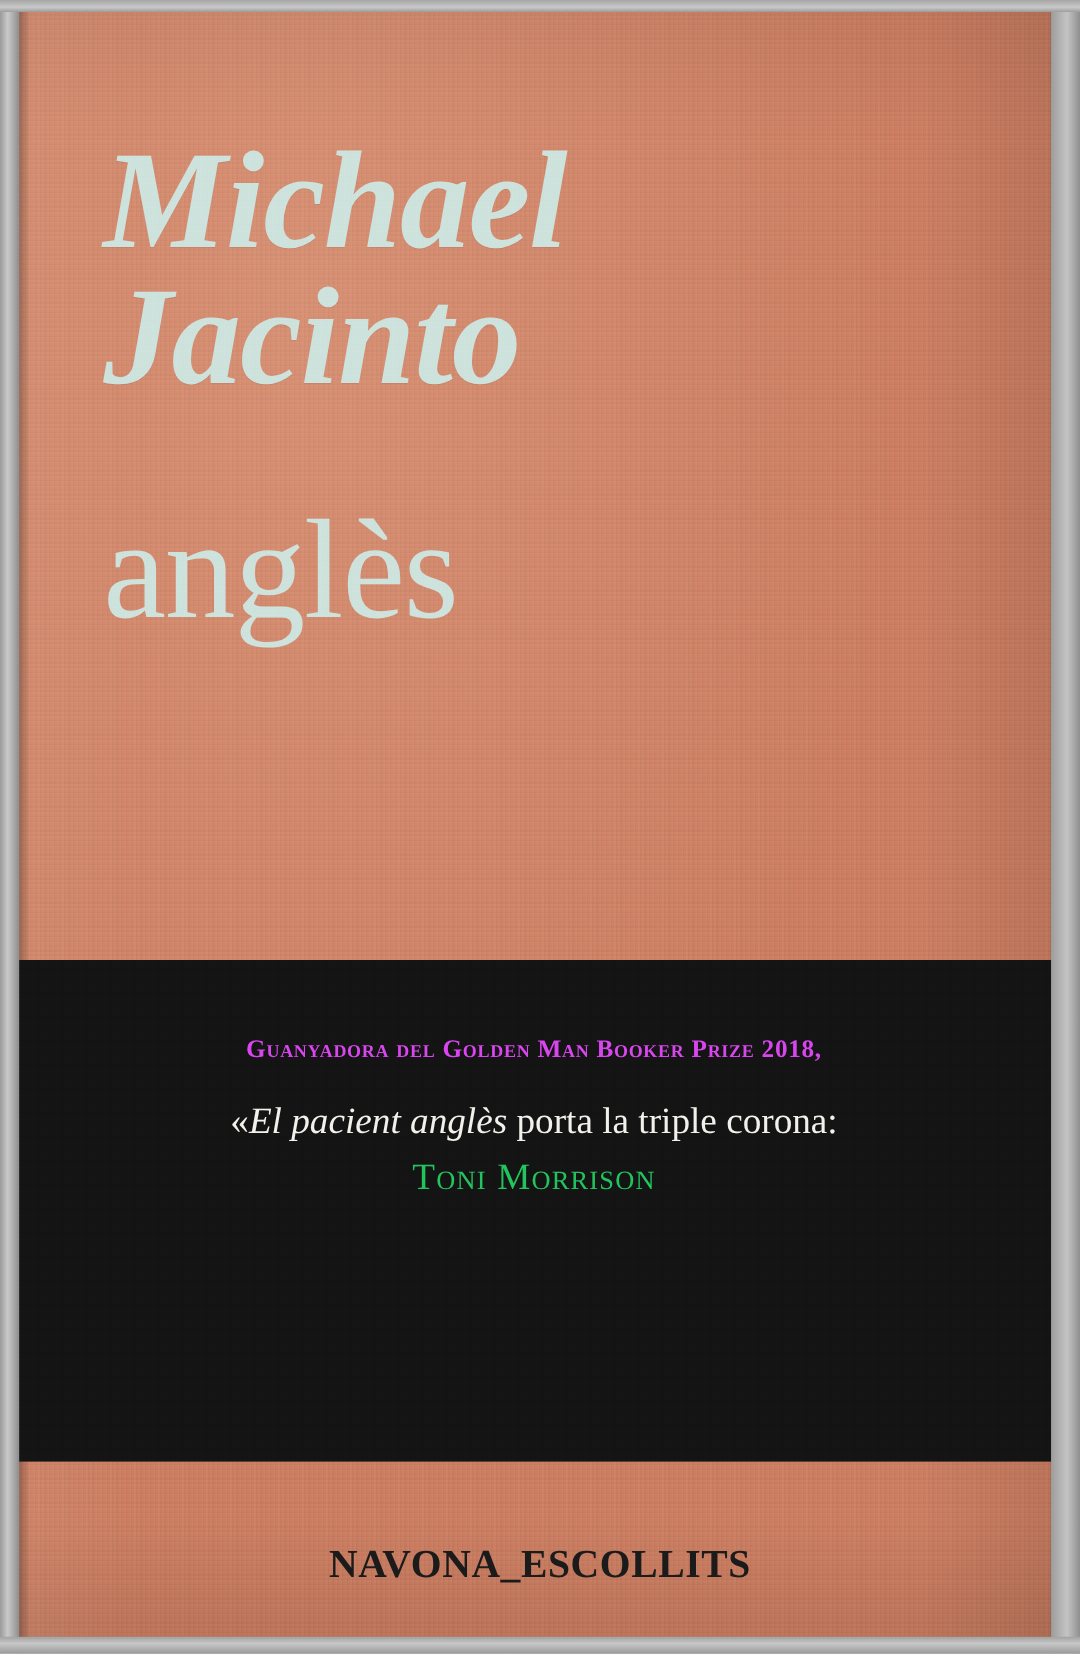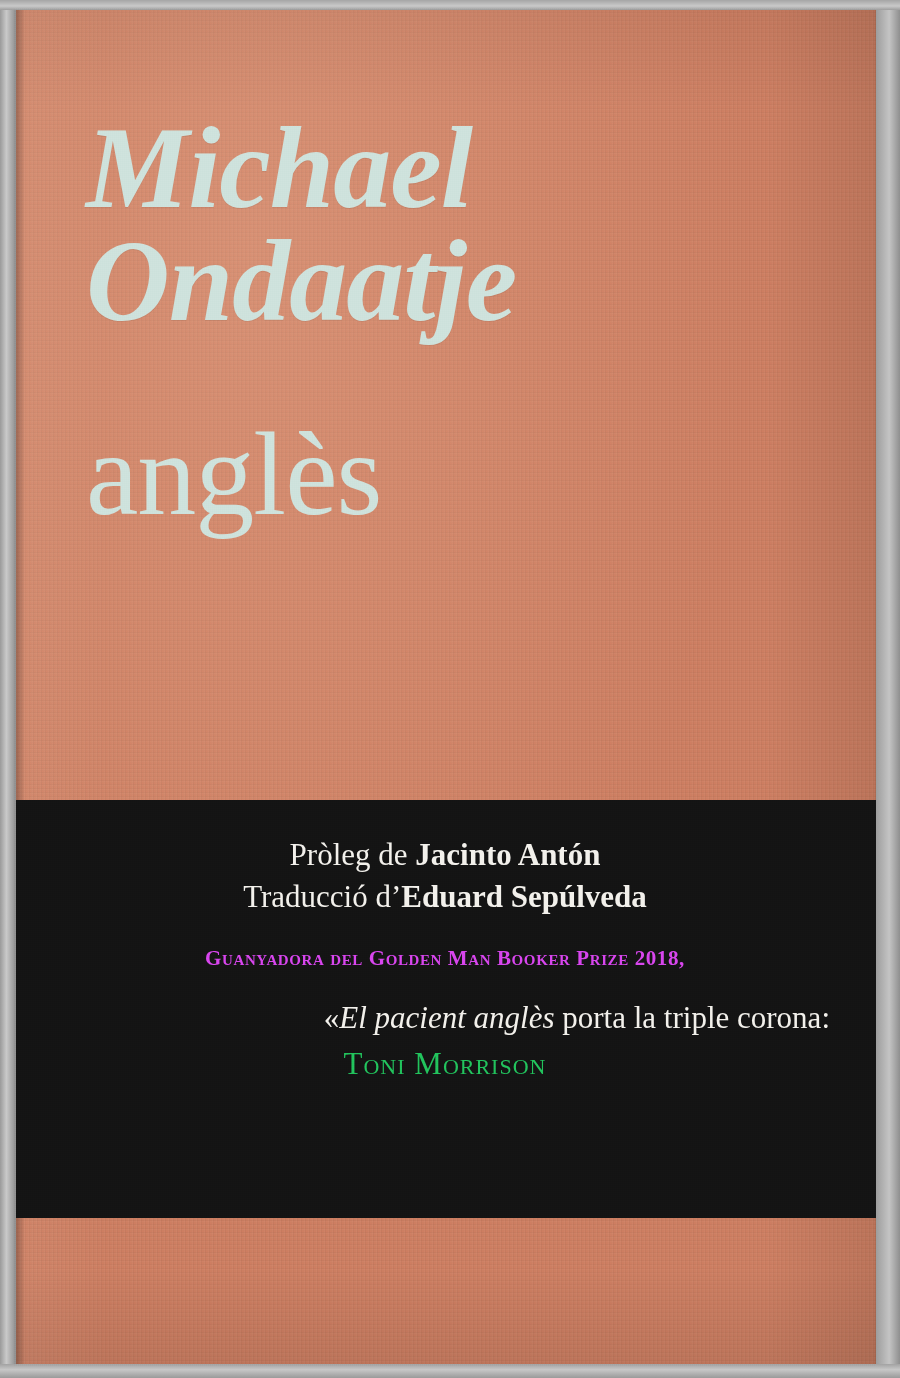--- a/index.html
+++ b/index.html
@@ -202,21 +202,20 @@
     font-variant: small-caps;
     letter-spacing: 0.6px;
   }
 
   .quote {
     font-family: "Liberation Serif", serif;
     font-size: 31px;
     line-height: 1.3;
     margin: 26px 0 0 0;
     color: #f3f1ec;
-    text-align: right;
   }
   .quote .ital {
     font-style: italic;
   }
   .attribution {
     font-family: "Liberation Serif", serif;
     font-size: 31px;
     margin: 8px 0 0 0;
     color: #22c55e;
     font-variant: small-caps;
@@ -259,47 +258,44 @@
   <div class="board"></div>
   <div class="cloth-texture"></div>
   <div class="board-shading"></div>
   <div class="hinge"></div>
 
   <div class="content">
 
     <div class="title-block">
       <div class="author">
         <span>Michael</span>
-        <span class="line2">Ondaatje</span>
+        <span class="line2">Jacinto</span>
       </div>
       <div class="book-title">
         <span class="line2">anglès</span>
       </div>
     </div>
 
     <div class="band">
       <div class="band-inner">
 
-        <p class="credits">
-          <span>Pròleg de </span><b>Jacinto Antón</b><br>
-          <span>Traducció d’</span><b>Eduard Sepúlveda</b>
-        </p>
 
         <p class="award">
           <span>Guanyadora del  Golden Man Booker Prize 2018,</span><br>
         </p>
 
         <p class="quote">
           <span>«</span><span class="ital">El pacient anglès</span><span> porta la triple corona:</span><br>
         </p>
 
         <p class="attribution">Toni Morrison</p>
       </div>
     </div>
 
+    <div class="imprint">NAVONA_ESCOLLITS</div>
 
   </div>
 
   <div class="weave-overlay"></div>
 
   <div class="page-edge-left"></div>
   <div class="page-edge-right"></div>
   <div class="page-edge-top"></div>
   <div class="page-edge-bottom"></div>
 

